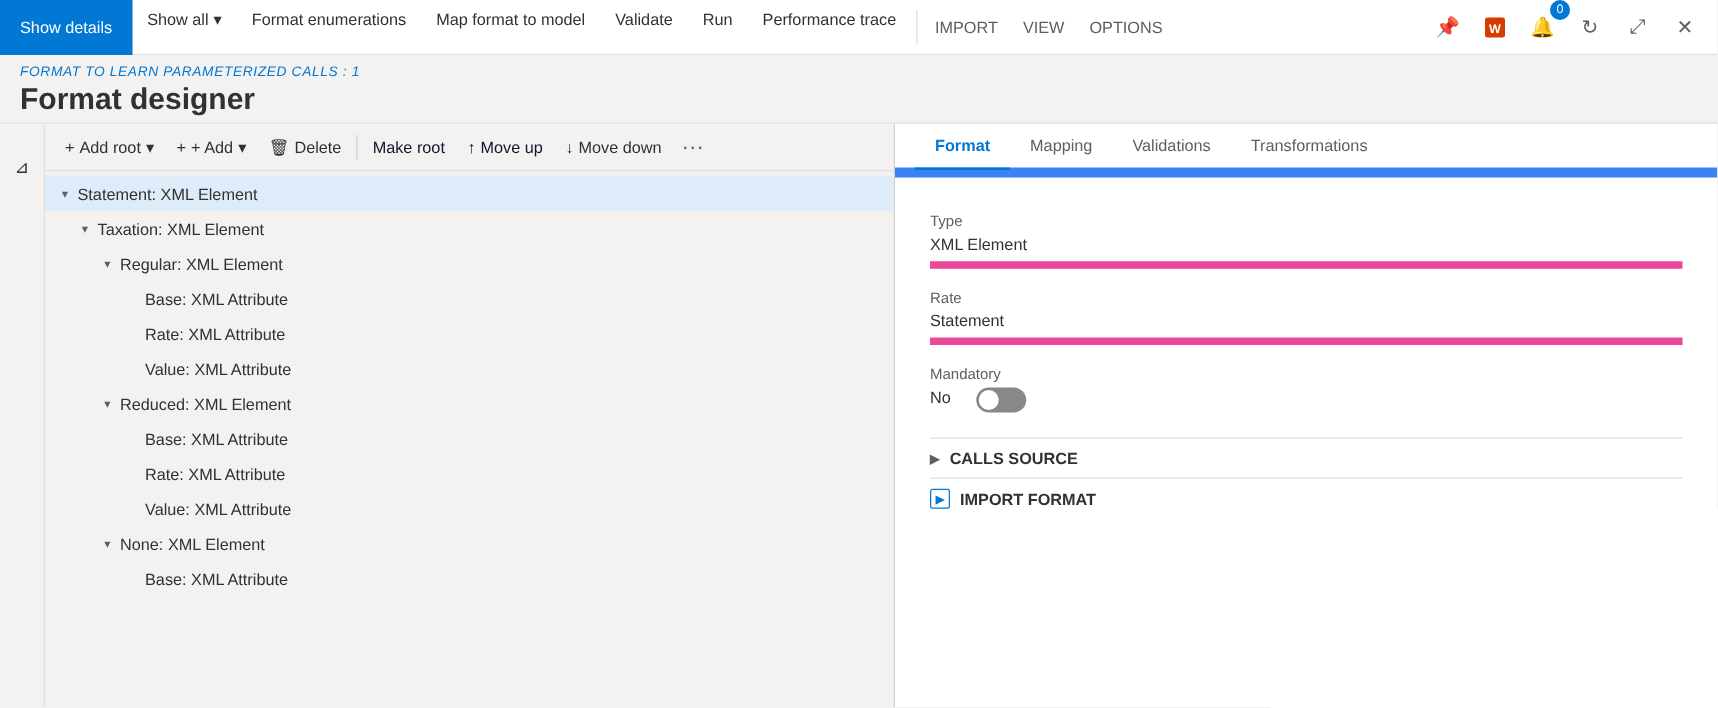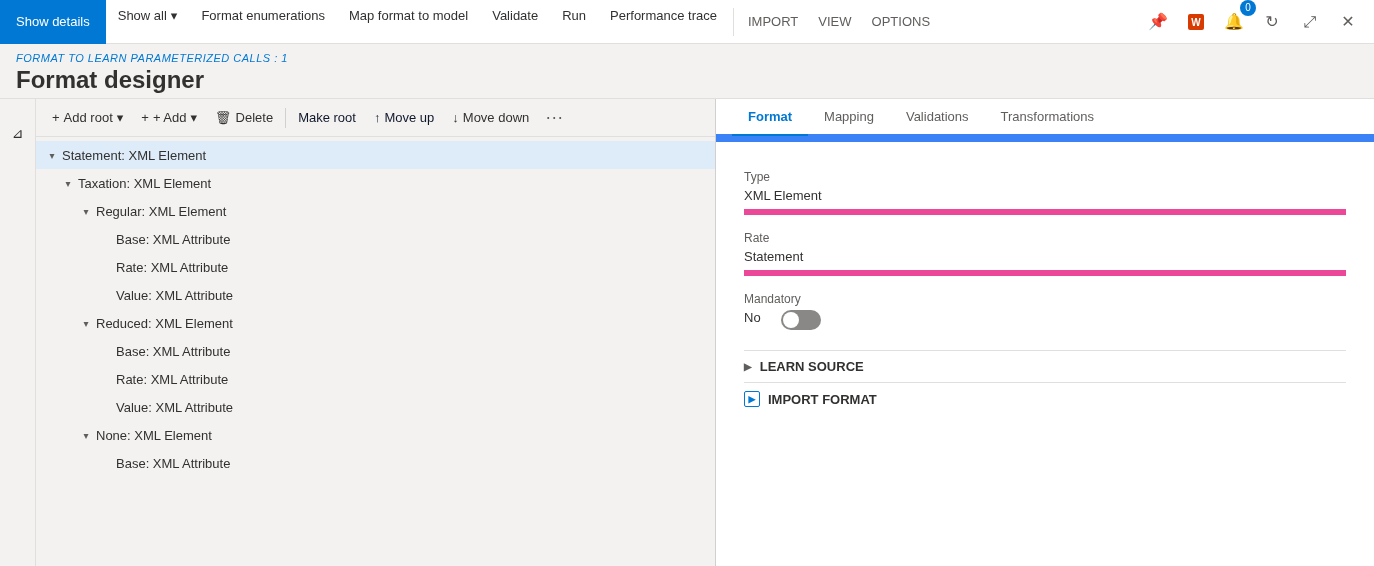--- a/index.html
+++ b/index.html
@@ -472,21 +472,21 @@
         <div class="field-label">Mandatory</div>
         <div class="toggle-wrapper">
           <span class="toggle-no">No</span>
           <div class="toggle">
             <div class="toggle-knob"></div>
           </div>
         </div>
 
         <div class="section-header">
           <span class="section-chevron">▶</span>
-          <span>LEARN SOURCE</span>
+          <span>CALLS SOURCE</span>
         </div>
 
         <div class="section-header">
           <span class="section-icon">▶</span>
           <span>IMPORT FORMAT</span>
         </div>
       </div>
     </div>
   </div>
 </div>

